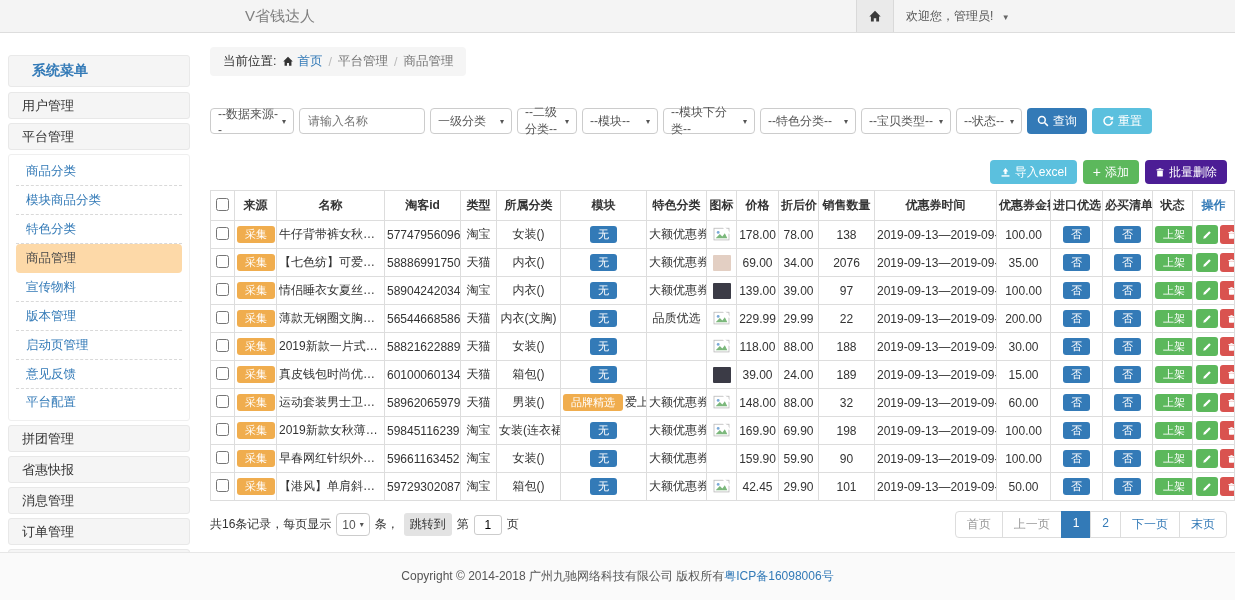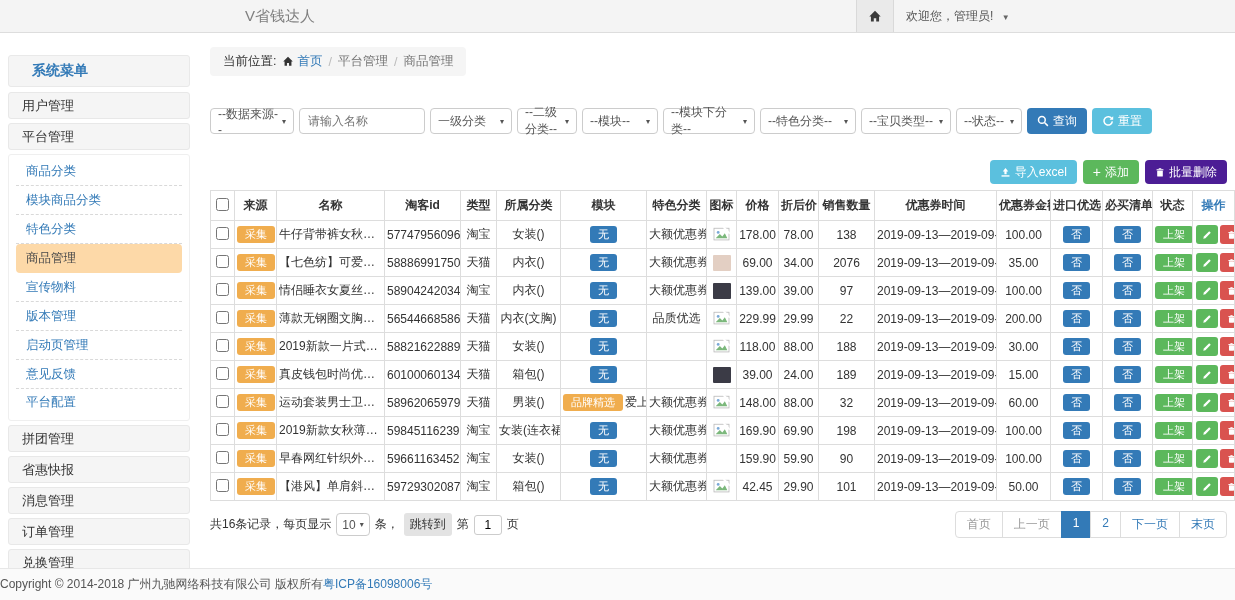--- a/index.html
+++ b/index.html
@@ -65,21 +65,21 @@
   .jump-btn { background:#e3e3e3; border-radius:3px; padding:3px 6px; color:#333; cursor:pointer; }
   .page-input { width:28px; height:20px; border:1px solid #ccc; border-radius:3px; text-align:center; font-size:12px; outline:none; }
   .pager { display:flex; }
   .page-item { border:1px solid #ddd; background:#fff; padding:4px 11px; margin-left:-1px; cursor:pointer; }
   .page-item:first-child { border-radius:4px 0 0 4px; margin-left:0; }
   .page-item:last-child { border-radius:0 4px 4px 0; }
   .page-item.disabled { color:#999; }
   .page-item.link { color:#337ab7; }
   .page-item.active { background:#337ab7; border-color:#337ab7; color:#fff; }
   
-  .footer { position:absolute; left:0; right:0; bottom:0; height:32px; background:#fafafa; border-top:1px solid #e7e7e7; display:flex; align-items:center; font-size:12px; color:#555; }
+  .footer { position:absolute; left:0; right:0; bottom:0; height:48px; background:#fafafa; border-top:1px solid #e7e7e7; display:flex; align-items:center; justify-content:center; font-size:12px; color:#555; }
   .footer .icp-link { color:#337ab7; cursor:pointer; text-decoration:none; }
 </style>
 </head>
 <body>
 
 <div class="header">
   <span class="header-title">V省钱达人</span>
   <span class="home-box">
     <svg viewBox="0 0 16 16" width="14" height="13">
         <path d="M8 1 L15 8 H13 V14 H9.5 V10 H6.5 V14 H3 V8 H1 Z" fill="currentColor"></path>

